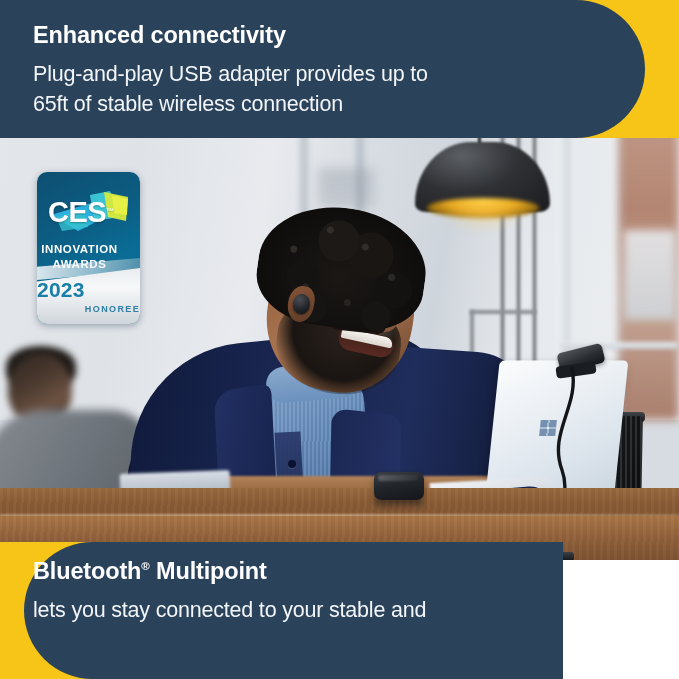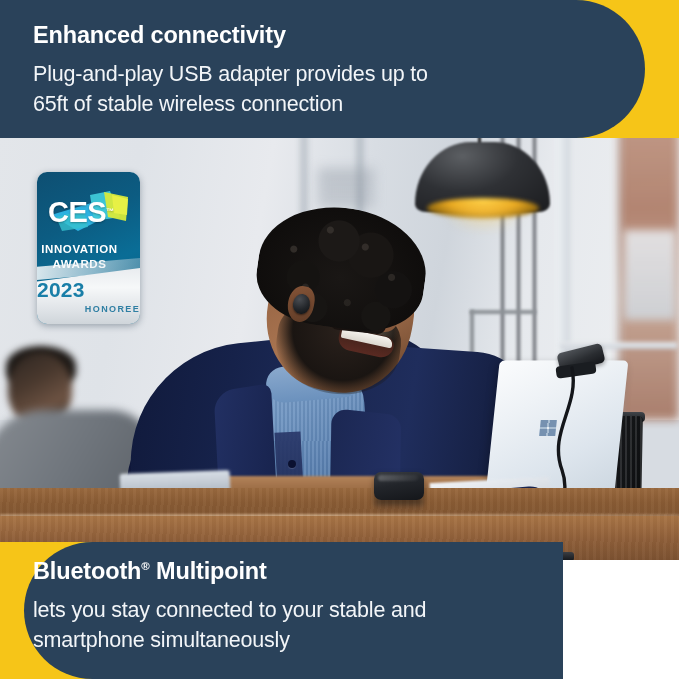--- a/index.html
+++ b/index.html
@@ -859,17 +859,16 @@
       <div class="bt-body" style="margin-top:11px;">Plug-and-play USB adapter provides up to</div>
       <div class="bt-body">65ft of stable wireless connection</div>
     </div>
   </div>
 
   <div class="banner-bottom">
     <div class="banner-bottom-panel"></div>
     <div class="banner-text" style="top:18px;">
       <div class="bt-heading"><span>Bluetooth</span><sup>®</sup> <span>Multipoint</span></div>
       <div class="bt-body" style="margin-top:11px;">lets you stay connected to your stable and</div>
-      <div class="bt-body">smartphone simultaneously</div>
     </div>
   </div>
 
 </div>
 
 </body></html>

